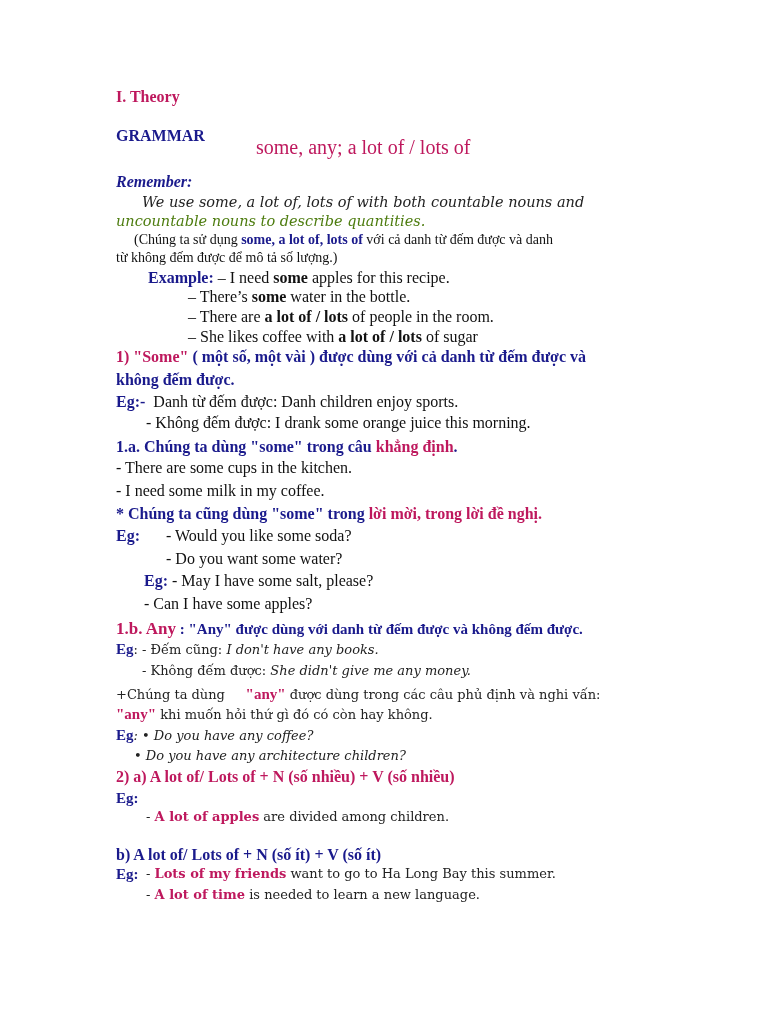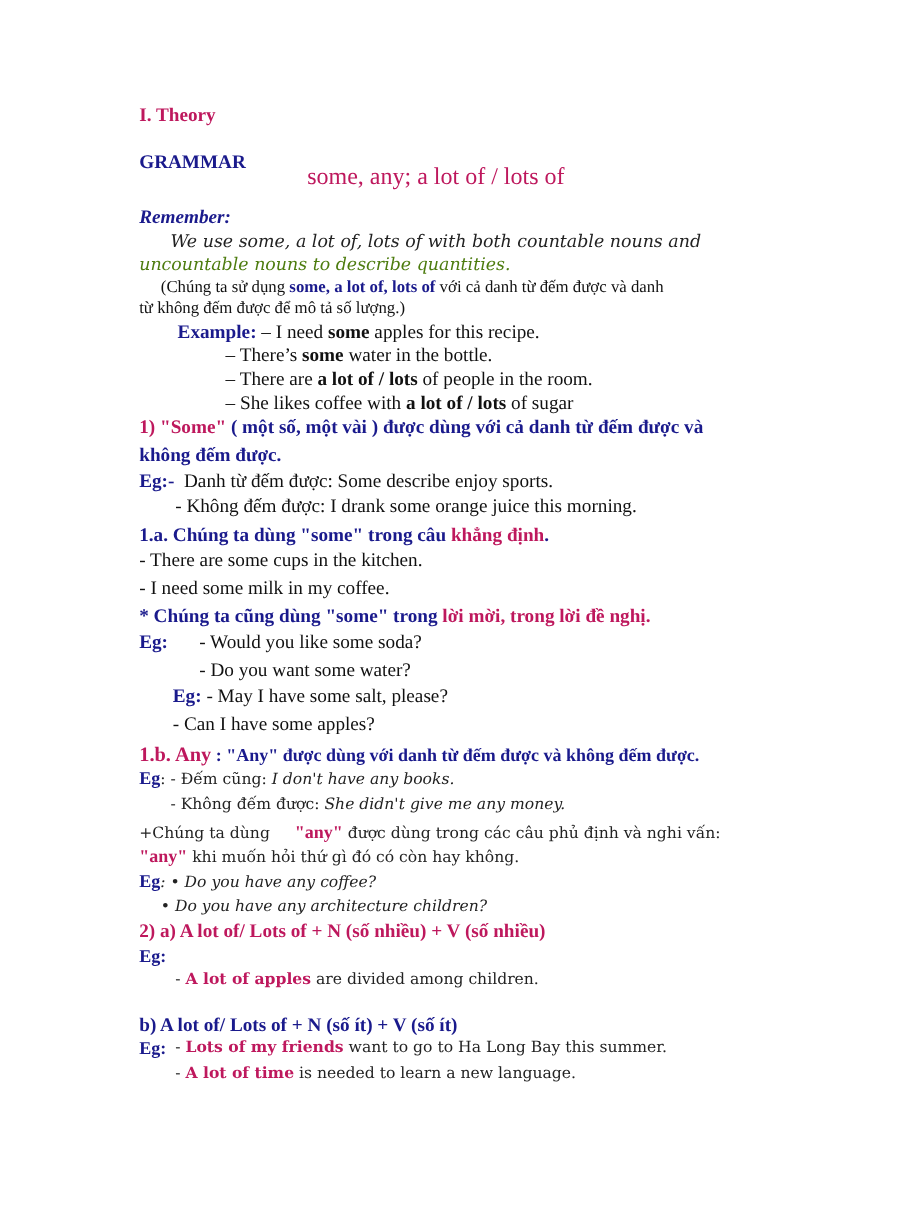--- a/index.html
+++ b/index.html
@@ -45,21 +45,21 @@
   </div>
   <div class="line f16" style="left:188px; top:328px;">
     <span>– She likes coffee with </span><b>a lot of / lots</b><span> of sugar</span>
   </div>
 
   <div class="line b f16" style="left:116px; top:348px;">
     <span class="red">1) "Some"</span><span class="navy"> ( một số, một vài ) được dùng với cả danh từ đếm được và</span>
   </div>
   <div class="line navy b f16" style="left:116px; top:371px;">không đếm được.</div>
   <div class="line f16" style="left:116px; top:393px;">
-    <span class="navy b">Eg:-</span>&nbsp; <span>Danh từ đếm được: Some describe enjoy sports.</span>
+    <span class="navy b">Eg:-</span>&nbsp; <span>Danh từ đếm được: Danh children enjoy sports.</span>
   </div>
   <div class="line f16" style="left:146px; top:414px;">-  Không đếm được: I drank some orange juice this morning.</div>
 
   <div class="line b f16" style="left:116px; top:438px;">
     <span class="navy">1.a. Chúng ta dùng "some" trong câu </span><span class="red">khẳng định</span><span class="navy">.</span>
   </div>
   <div class="line f16" style="left:116px; top:459px;">- There are some cups in the kitchen.</div>
   <div class="line f16" style="left:116px; top:482px;">- I need some milk in my coffee.</div>
   <div class="line b f16" style="left:116px; top:505px;">
     <span class="navy">* Chúng ta cũng dùng "some" trong </span><span class="red">lời mời, trong lời đề nghị.</span>

